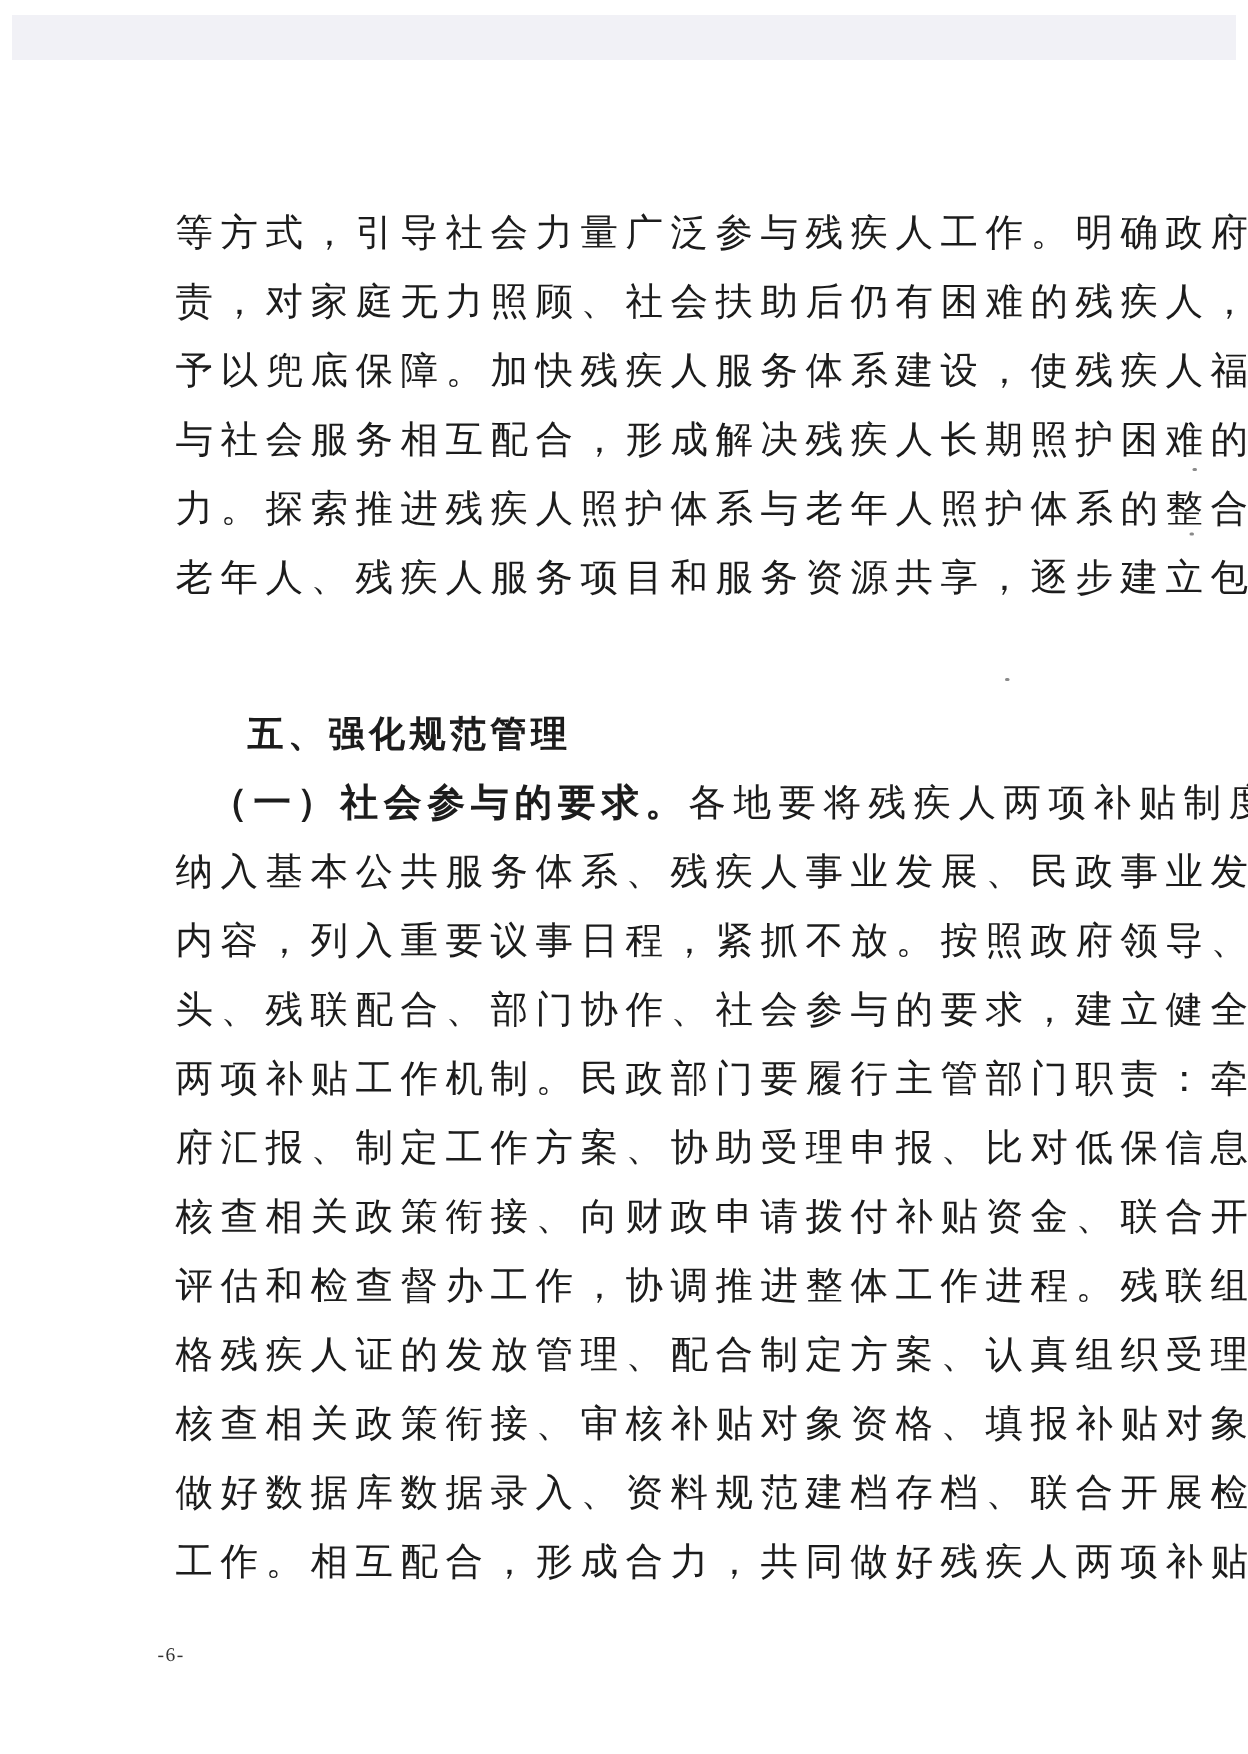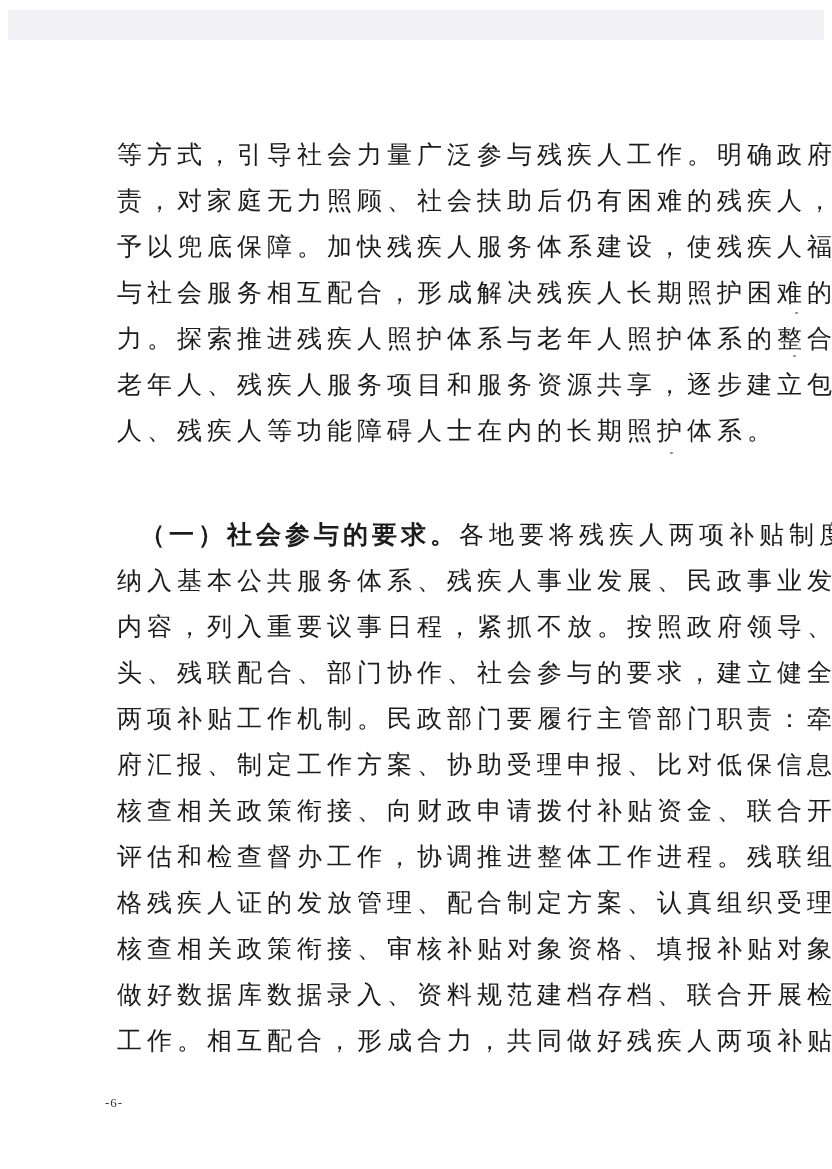--- a/index.html
+++ b/index.html
@@ -76,22 +76,22 @@
 <div class="scan-top"></div>
 
 <div class="page">
 
   <div class="line" style="top:138px">等方式，引导社会力量广泛参与残疾人工作。明确政府兜底职</div>
   <div class="line" style="top:184px">责，对家庭无力照顾、社会扶助后仍有困难的残疾人，政府要</div>
   <div class="line" style="top:230px">予以兜底保障。加快残疾人服务体系建设，使残疾人福利补贴</div>
   <div class="line" style="top:276px">与社会服务相互配合，形成解决残疾人长期照护困难的保障合</div>
   <div class="line" style="top:322px">力。探索推进残疾人照护体系与老年人照护体系的整合，推动</div>
   <div class="line" style="top:368px">老年人、残疾人服务项目和服务资源共享，逐步建立包括老年</div>
-  <div class="line" style="top:414px">人、残疾人等功能障碍人士在内的长期照护体系。</div>
 
+  <div class="line heading" style="top:472px">五、强化规范管理</div>
 
   <div class="line" style="top:518px; left:140px;">
     <span class="bold">（一）社会参与的要求。</span><span>各地要将残疾人两项补贴制度</span>
   </div>
 
   <div class="line" style="top:564px">纳入基本公共服务体系、残疾人事业发展、民政事业发展规划</div>
   <div class="line" style="top:610px">内容，列入重要议事日程，紧抓不放。按照政府领导、民政牵</div>
   <div class="line" style="top:656px">头、残联配合、部门协作、社会参与的要求，建立健全残疾人</div>
   <div class="line" style="top:702px">两项补贴工作机制。民政部门要履行主管部门职责：牵头向政</div>
   <div class="line" style="top:748px">府汇报、制定工作方案、协助受理申报、比对低保信息系统、</div>

